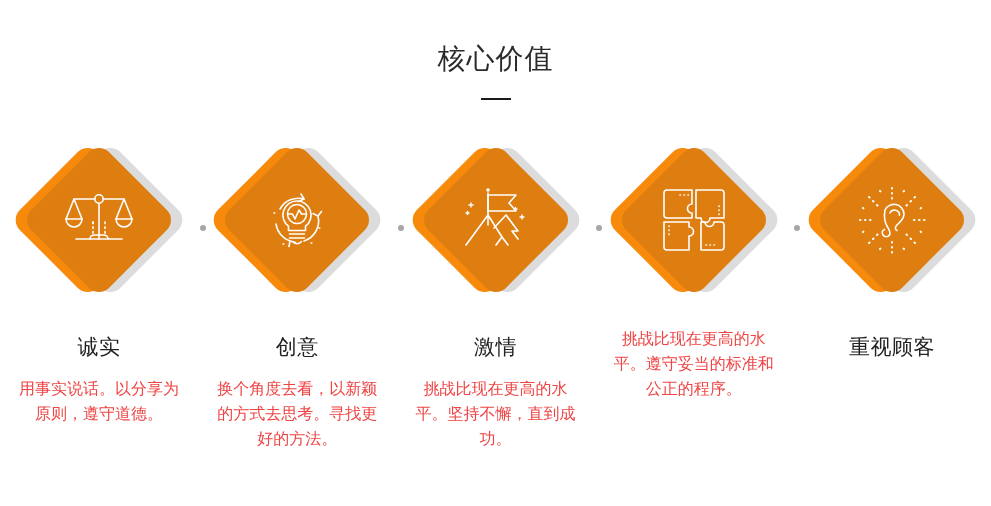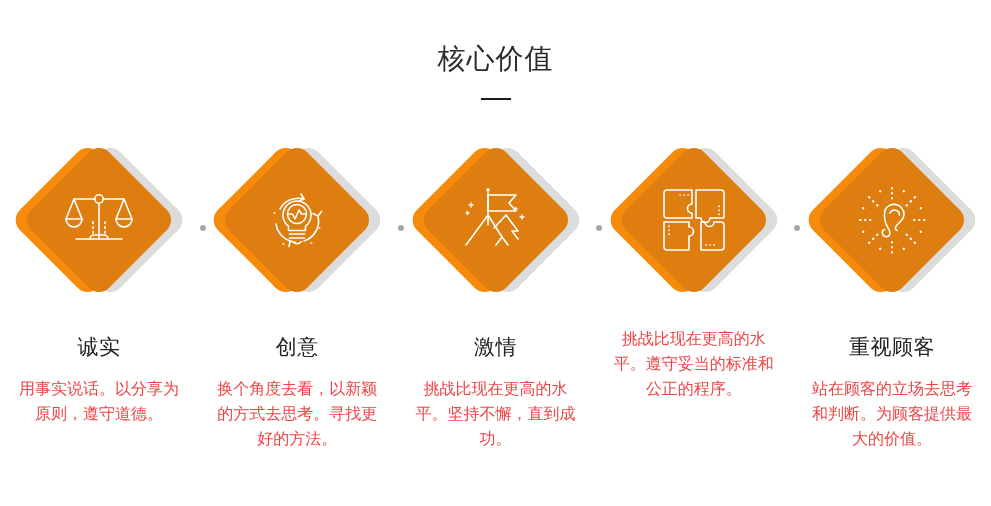--- a/index.html
+++ b/index.html
@@ -312,16 +312,15 @@
             <line x1="52" y1="69" x2="51.6" y2="68.6"></line>
             <line x1="11" y1="28" x2="11.4" y2="28.4"></line>
             <line x1="69" y1="28" x2="68.6" y2="28.4"></line>
             <line x1="11" y1="52" x2="11.4" y2="51.6"></line>
             <line x1="69" y1="52" x2="68.6" y2="51.6"></line>
           </g>
         </svg>
       </div>
     </div>
     <h2 class="value-title">重视顾客</h2>
-    <p class="value-desc">站在顾客的立场去思考和判断。为顾客提供最大的价值。</p>
   </div>
 
 </div>
 
 </body></html>

